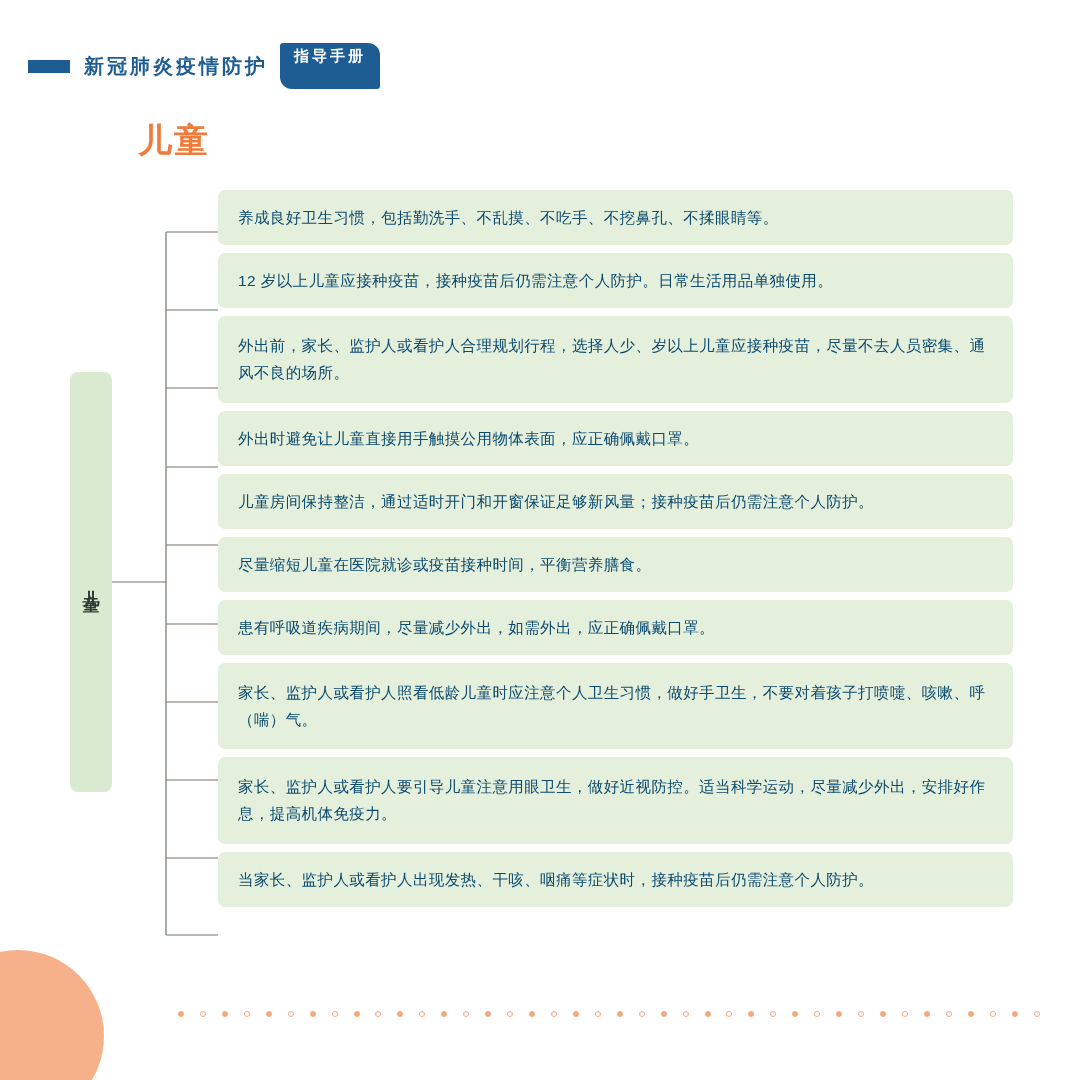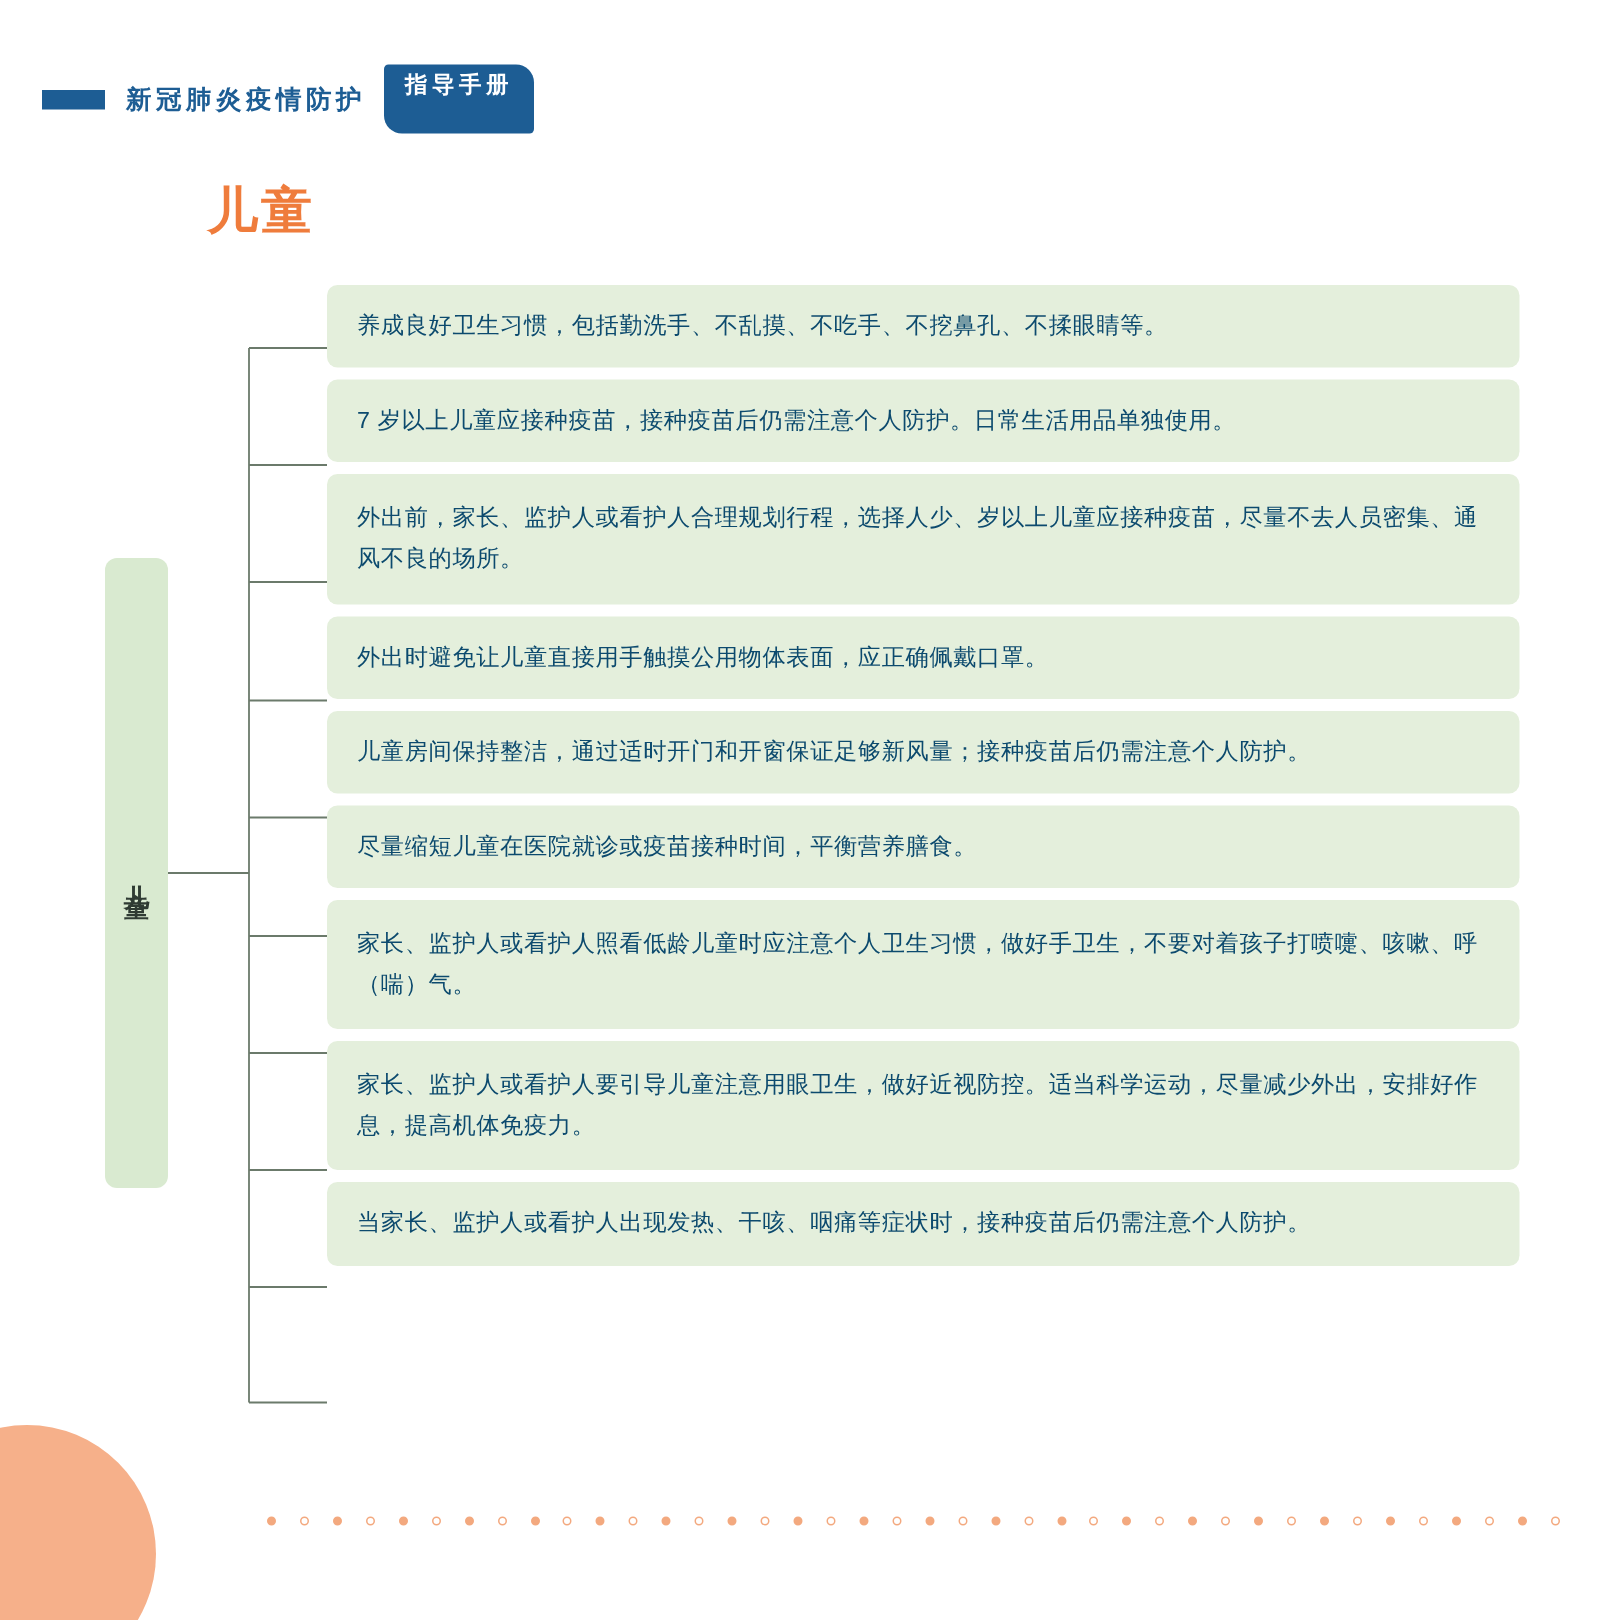--- a/index.html
+++ b/index.html
@@ -24,21 +24,21 @@
     align-items: center;
     height: 28px;
   }
   .header-bar {
     width: 42px;
     height: 13px;
     background: #1d5d94;
     margin-right: 14px;
   }
   .header-title {
-    font-size: 17px;
+    font-size: 20px;
     font-weight: bold;
     color: #1d5d94;
     letter-spacing: 3px;
     white-space: nowrap;
   }
   .header-tag {
     margin-left: 12px;
     background: #1d5d94;
     color: #ffffff;
     font-size: 15px;
@@ -184,25 +184,26 @@
       <path d="M96 434 H 148"></path>
       <path d="M96 512 H 148"></path>
       <path d="M96 590 H 148"></path>
       <path d="M96 668 H 148"></path>
       <path d="M96 745 H 148"></path>
     </g>
   </svg>
 
   <div class="items">
     <div class="item">养成良好卫生习惯，包括勤洗手、不乱摸、不吃手、不挖鼻孔、不揉眼睛等。</div>
-    <div class="item">7 岁以上儿童应接种疫苗，接种疫苗后仍需注意个人防护。日常生活用品单独使用。</div>
+    <div class="item">12 岁以上儿童应接种疫苗，接种疫苗后仍需注意个人防护。日常生活用品单独使用。</div>
     <div class="item two-line">外出前，家长、监护人或看护人合理规划行程，选择人少、岁以上儿童应接种疫苗，尽量不去人员密集、通风不良的场所。</div>
     <div class="item">外出时避免让儿童直接用手触摸公用物体表面，应正确佩戴口罩。</div>
     <div class="item">儿童房间保持整洁，通过适时开门和开窗保证足够新风量；接种疫苗后仍需注意个人防护。</div>
     <div class="item">尽量缩短儿童在医院就诊或疫苗接种时间，平衡营养膳食。</div>
+    <div class="item">患有呼吸道疾病期间，尽量减少外出，如需外出，应正确佩戴口罩。</div>
     <div class="item two-line">家长、监护人或看护人照看低龄儿童时应注意个人卫生习惯，做好手卫生，不要对着孩子打喷嚏、咳嗽、呼（喘）气。</div>
     <div class="item two-line">家长、监护人或看护人要引导儿童注意用眼卫生，做好近视防控。适当科学运动，尽量减少外出，安排好作息，提高机体免疫力。</div>
     <div class="item">当家长、监护人或看护人出现发热、干咳、咽痛等症状时，接种疫苗后仍需注意个人防护。</div>
   </div>
 </div>
 
 <div class="circle-deco"></div>
 <div class="dots">
   <span class="dot filled"></span>
   <span class="dot"></span>

